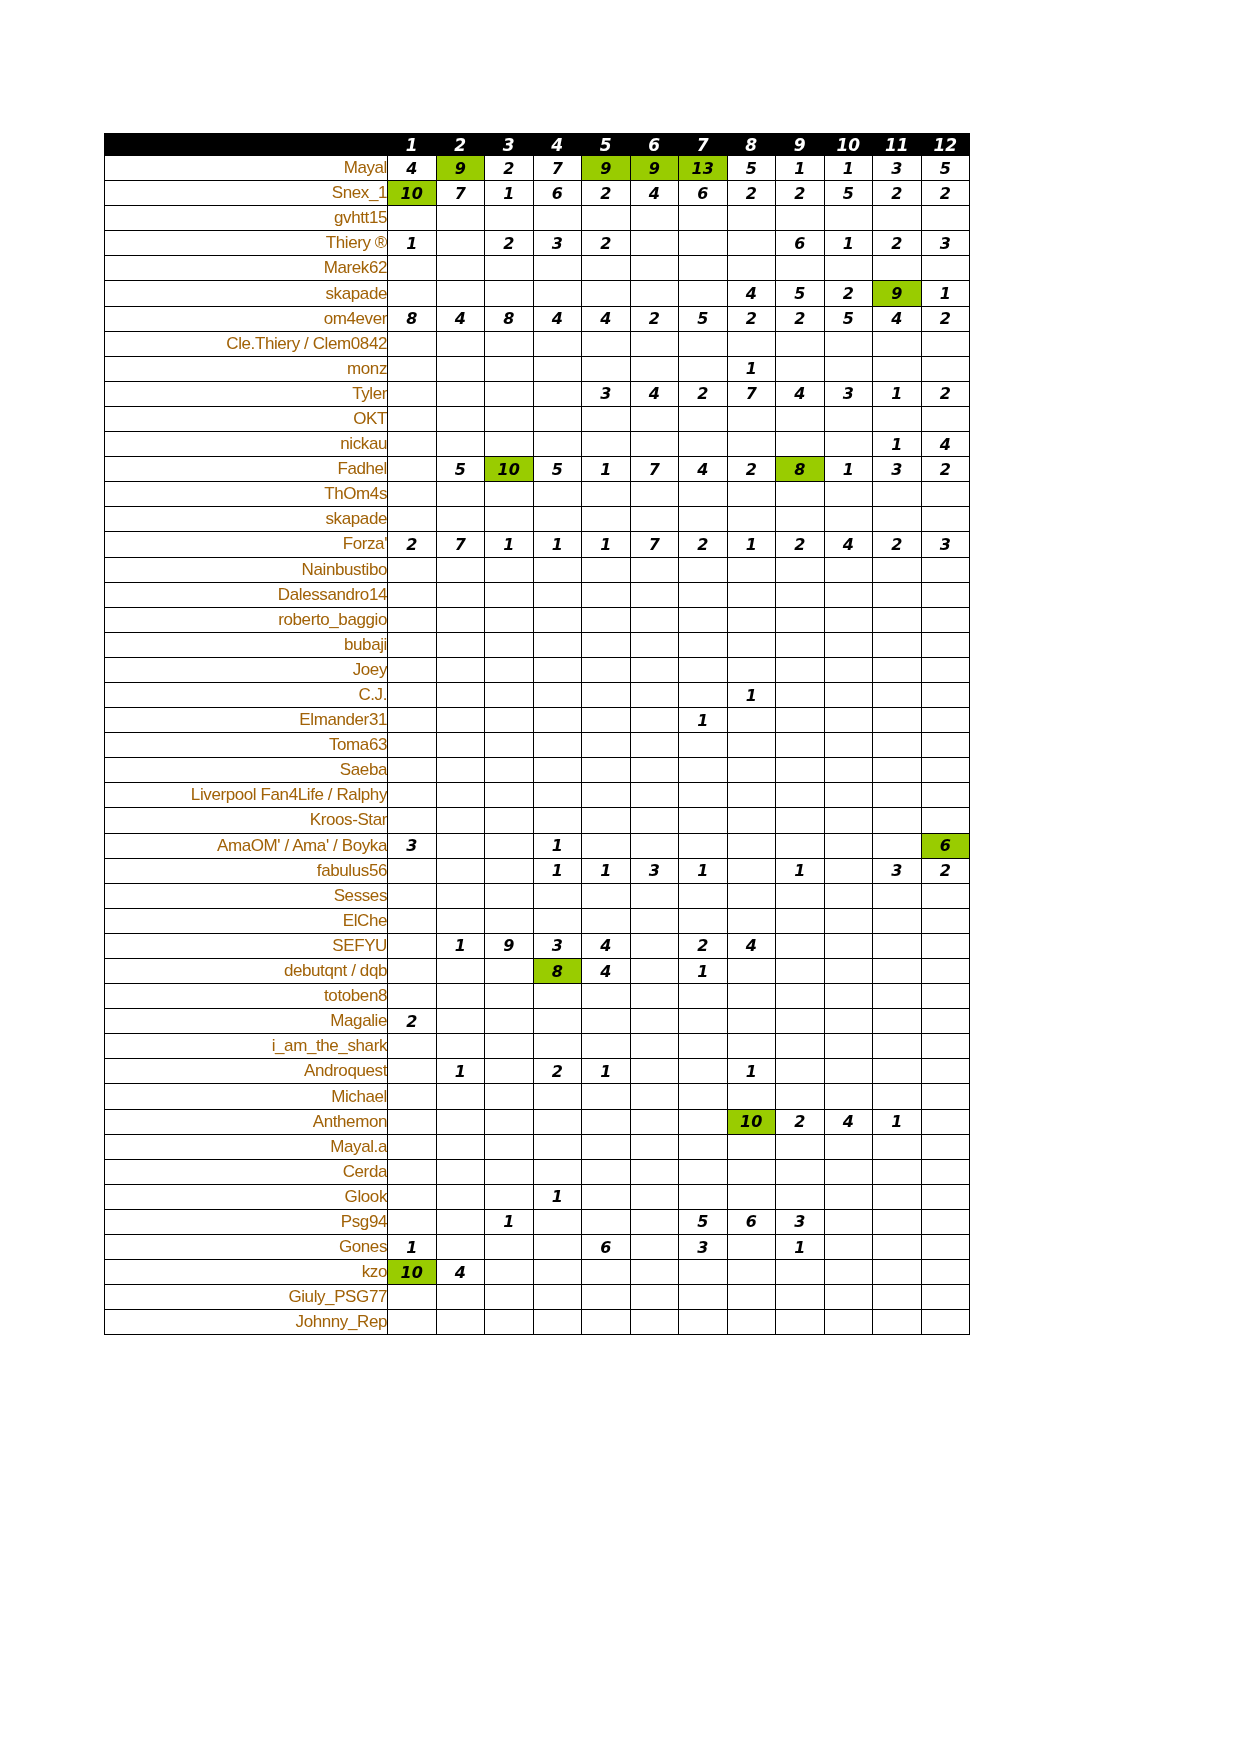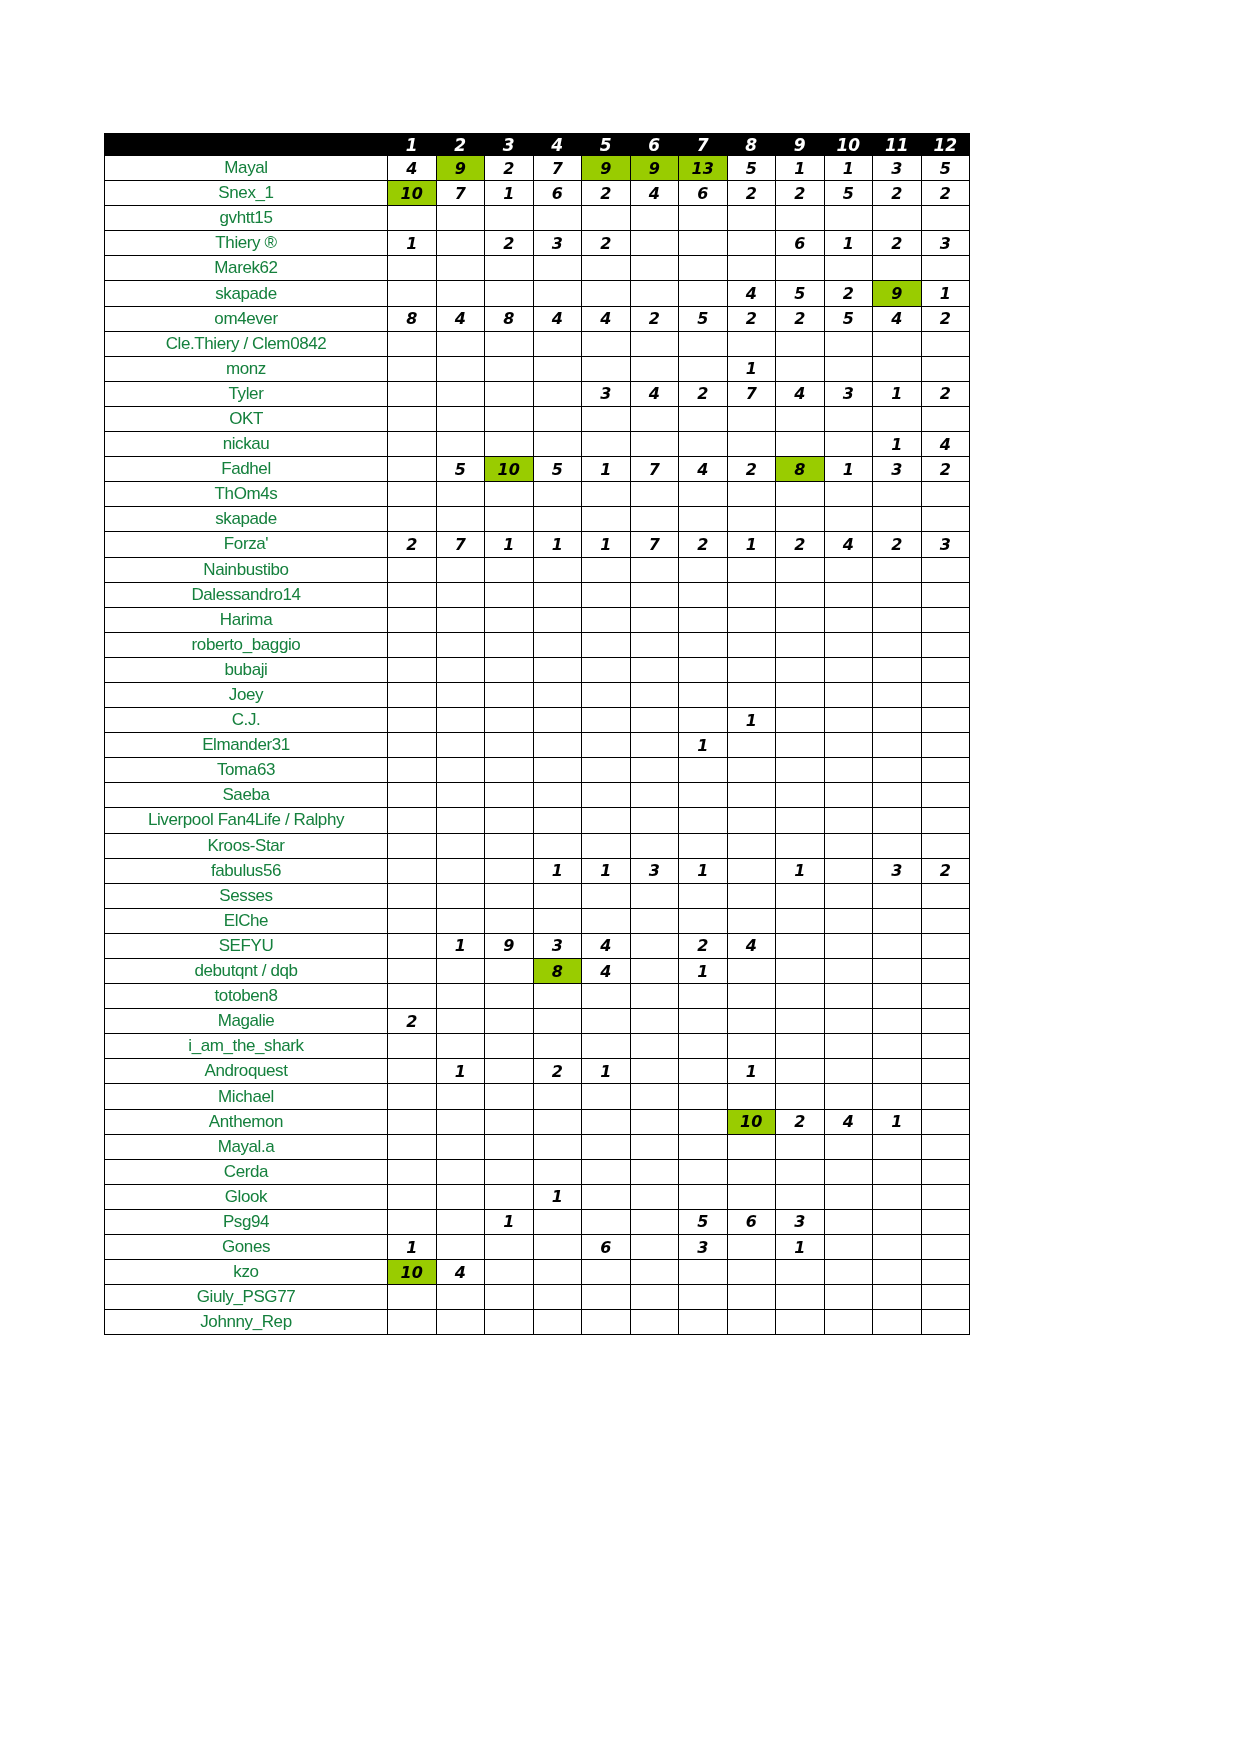--- a/index.html
+++ b/index.html
@@ -43,22 +43,22 @@
     text-align: center;
     vertical-align: middle;
   }
   table.score thead th.corner {
     background: #000000;
   }
   td.pname {
     font-family: "Liberation Sans", sans-serif;
     font-size: 17px;
     letter-spacing: -0.4px;
-    color: #15803d;
-    text-align: center;
+    color: #a16207;
+    text-align: right;
     padding-left: 3px;
     vertical-align: middle;
   }
   td.score-cell {
     font-family: "DejaVu Sans", sans-serif;
     font-weight: bold;
     font-style: italic;
     font-size: 16px;
     color: #000000;
     text-align: center;
@@ -368,35 +368,20 @@
           <td class="score-cell"></td>
           <td class="score-cell"></td>
           <td class="score-cell"></td>
           <td class="score-cell"></td>
           <td class="score-cell"></td>
           <td class="score-cell"></td>
           <td class="score-cell"></td>
           <td class="score-cell"></td>
         </tr>
         <tr>
-          <td class="pname">Harima</td>
-          <td class="score-cell"></td>
-          <td class="score-cell"></td>
-          <td class="score-cell"></td>
-          <td class="score-cell"></td>
-          <td class="score-cell"></td>
-          <td class="score-cell"></td>
-          <td class="score-cell"></td>
-          <td class="score-cell"></td>
-          <td class="score-cell"></td>
-          <td class="score-cell"></td>
-          <td class="score-cell"></td>
-          <td class="score-cell"></td>
-        </tr>
-        <tr>
           <td class="pname">roberto_baggio</td>
           <td class="score-cell"></td>
           <td class="score-cell"></td>
           <td class="score-cell"></td>
           <td class="score-cell"></td>
           <td class="score-cell"></td>
           <td class="score-cell"></td>
           <td class="score-cell"></td>
           <td class="score-cell"></td>
           <td class="score-cell"></td>
@@ -516,20 +501,35 @@
           <td class="score-cell"></td>
           <td class="score-cell"></td>
           <td class="score-cell"></td>
           <td class="score-cell"></td>
           <td class="score-cell"></td>
           <td class="score-cell"></td>
           <td class="score-cell"></td>
           <td class="score-cell"></td>
           <td class="score-cell"></td>
           <td class="score-cell"></td>
+        </tr>
+        <tr>
+          <td class="pname">AmaOM' / Ama' / Boyka</td>
+          <td class="score-cell">3</td>
+          <td class="score-cell"></td>
+          <td class="score-cell"></td>
+          <td class="score-cell">1</td>
+          <td class="score-cell"></td>
+          <td class="score-cell"></td>
+          <td class="score-cell"></td>
+          <td class="score-cell"></td>
+          <td class="score-cell"></td>
+          <td class="score-cell"></td>
+          <td class="score-cell"></td>
+          <td class="score-cell hl">6</td>
         </tr>
         <tr>
           <td class="pname">fabulus56</td>
           <td class="score-cell"></td>
           <td class="score-cell"></td>
           <td class="score-cell"></td>
           <td class="score-cell">1</td>
           <td class="score-cell">1</td>
           <td class="score-cell">3</td>
           <td class="score-cell">1</td>

